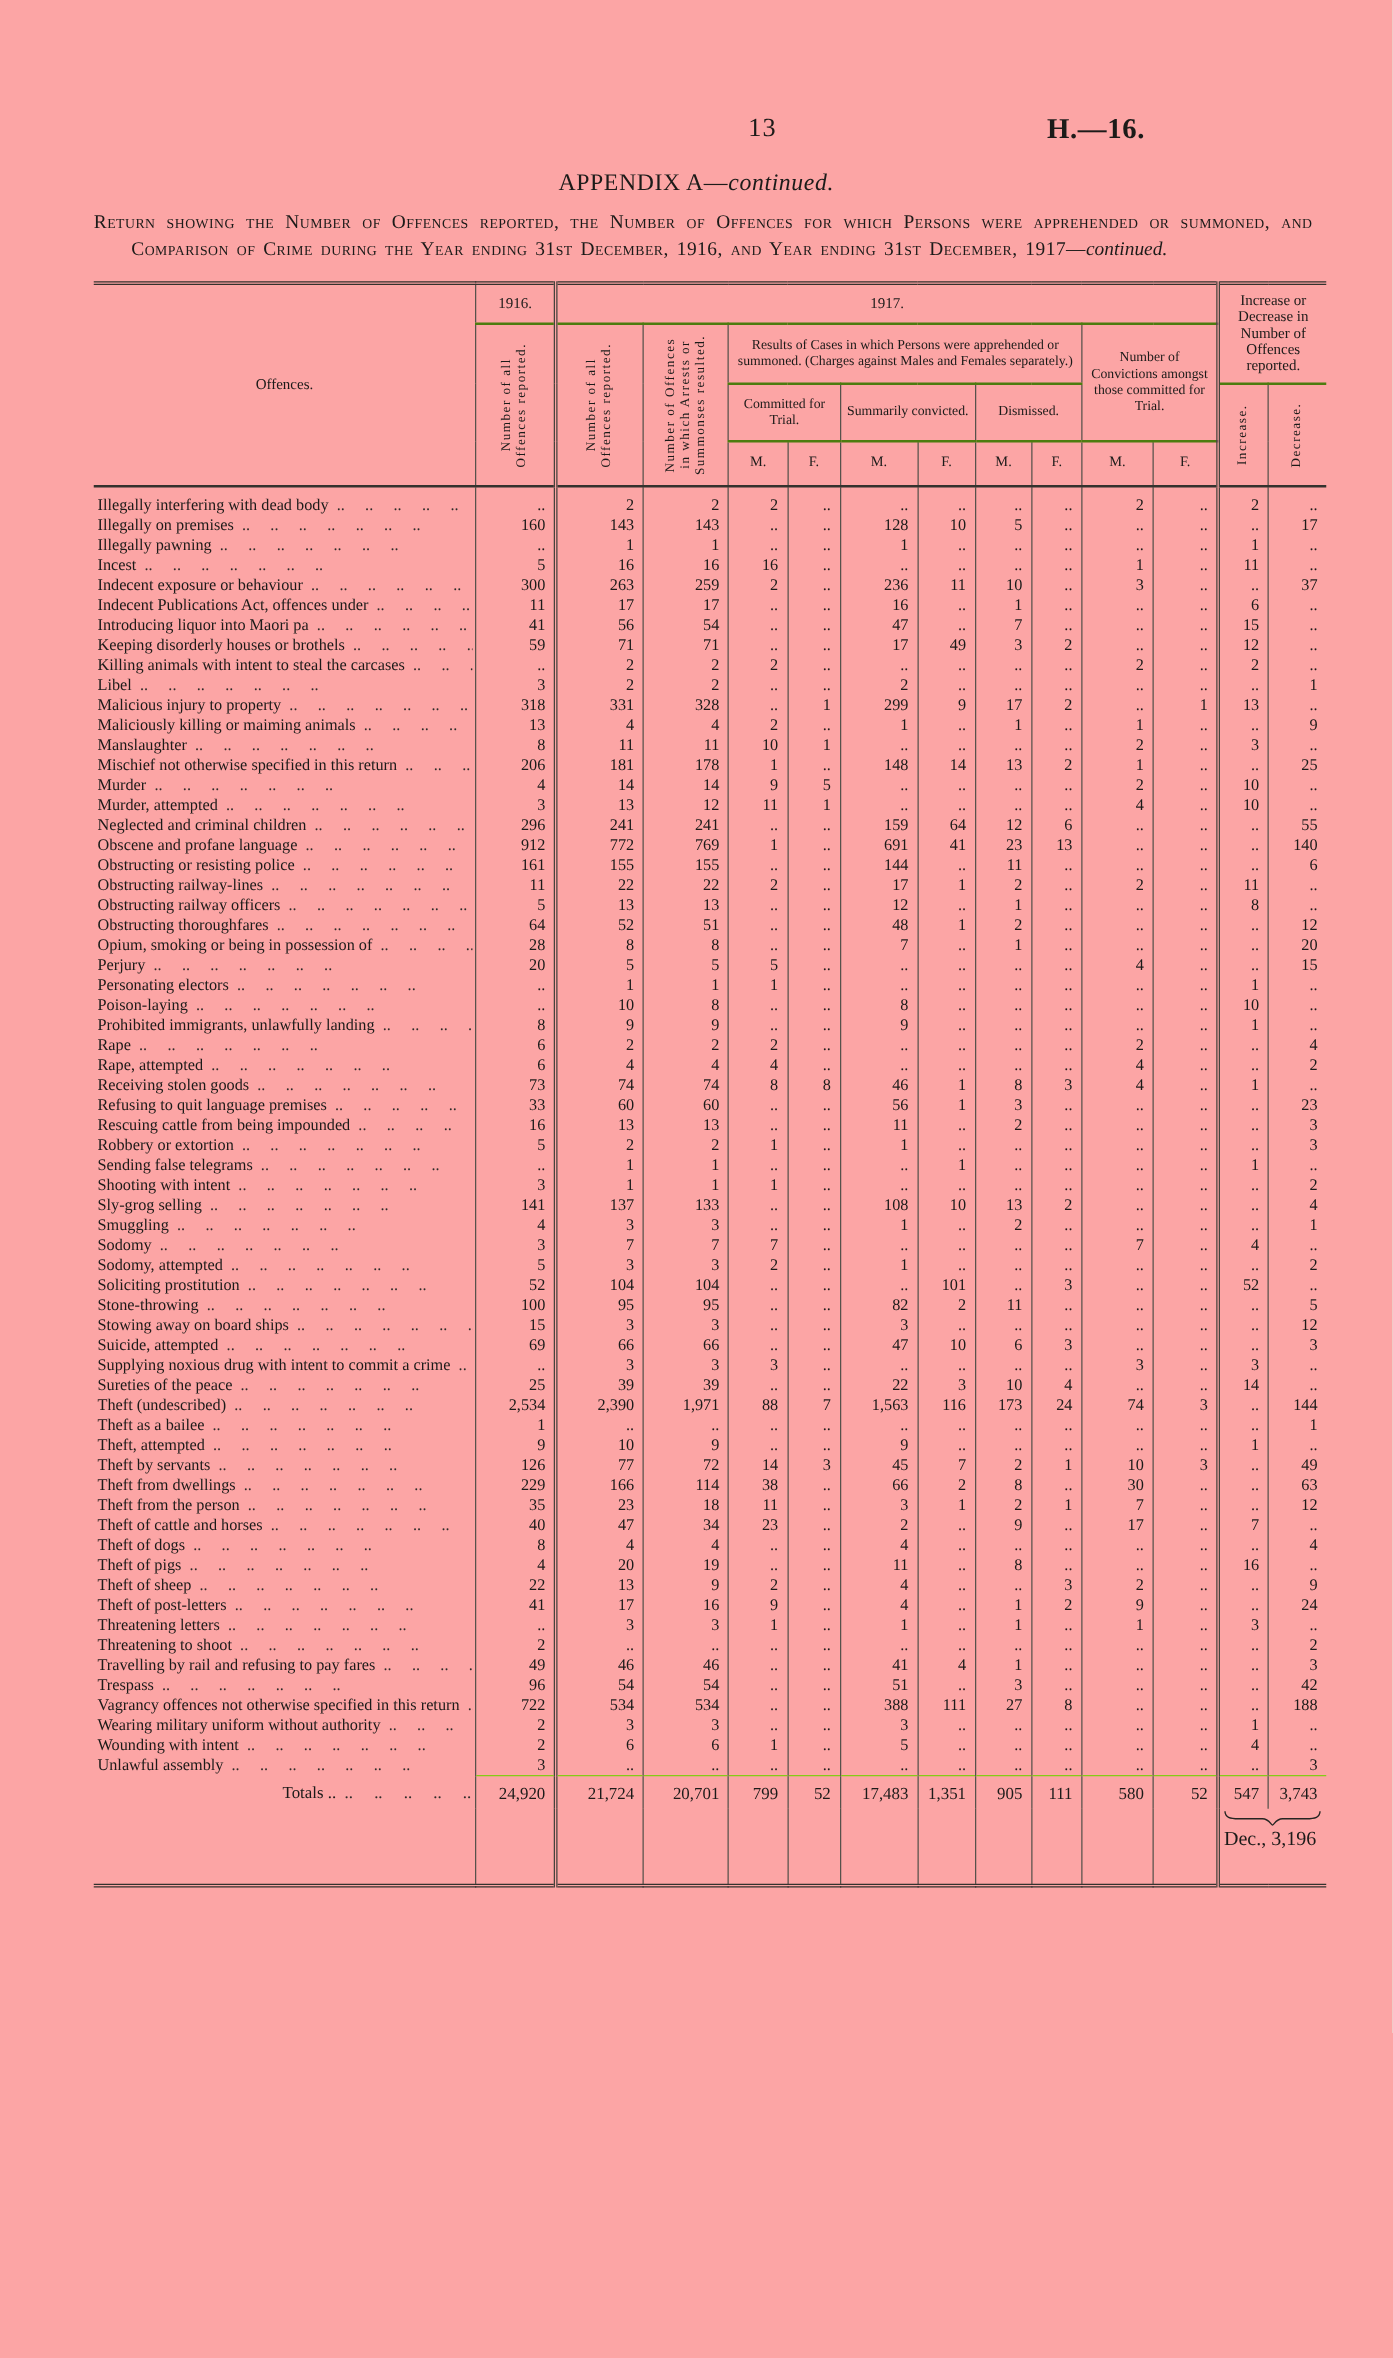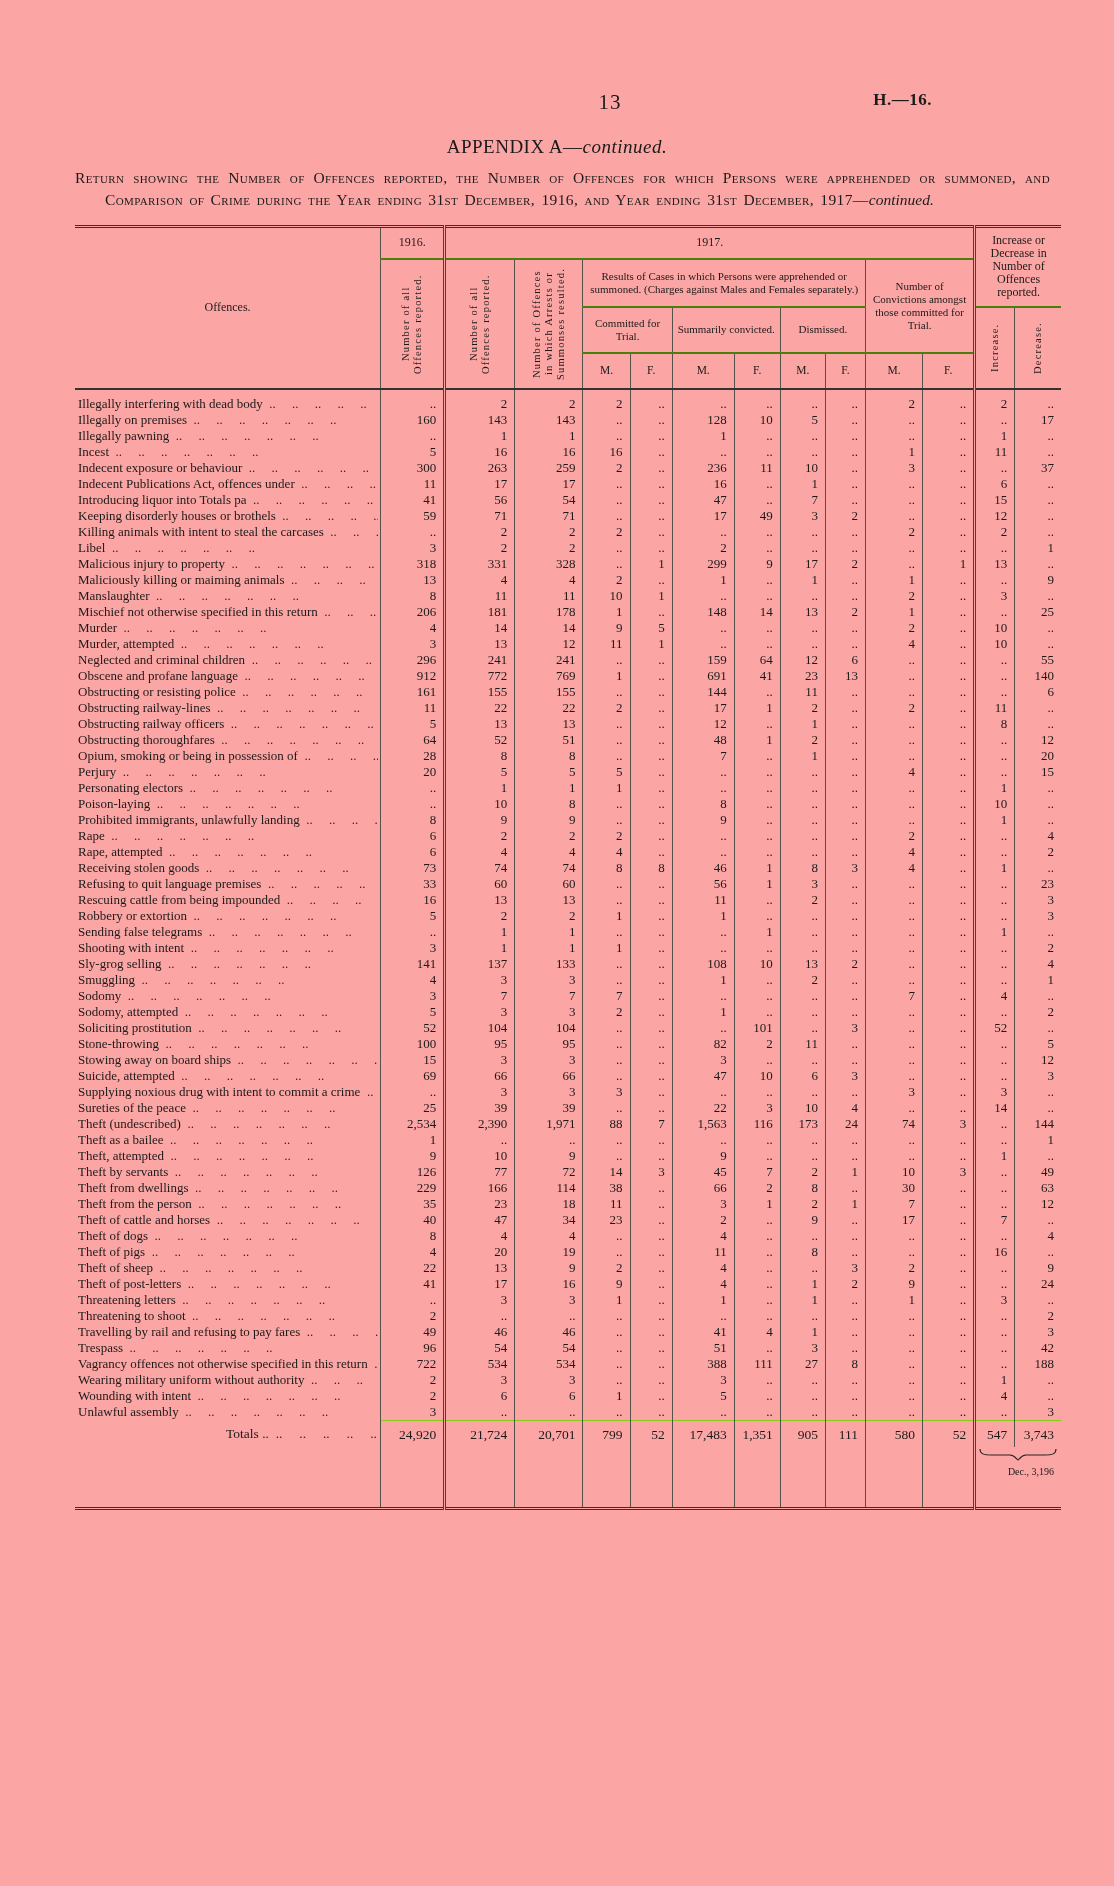--- a/index.html
+++ b/index.html
@@ -5,21 +5,21 @@
   * { margin: 0; padding: 0; box-sizing: border-box; }
   html, body { background: #e9e7e2; }
   body { width: 1114px; height: 1886px; position: relative; margin: 0 auto;
          font-family: "Liberation Serif", "DejaVu Serif", serif; color: #1c1b19; }
   .paper { position: absolute; inset: 0; background: #fca5a5; overflow: hidden; }
 
   
   .pagehead { position: relative; height: 30px; margin-top: 90px; }
   .pagenum { position: absolute; left: 540px; width: 140px; text-align: center;
              font-size: 21px; letter-spacing: 1px; }
-  .docref  { position: absolute; right: 182px; font-size: 17px; font-weight: 600;
+  .docref  { position: absolute; right: 198px; font-size: 23px; font-weight: 600;
              letter-spacing: 0.5px; }
 
   .apdx { text-align: center; margin-top: 16px; font-size: 19px; letter-spacing: 0.5px; }
   .apdx .cont { font-style: italic; }
 
   .rtitle { margin: 9px 64px 0 75px; font-size: 15.5px; line-height: 22px;
             text-align: justify; font-variant: small-caps; letter-spacing: 0.4px;
             padding-left: 30px; text-indent: -30px; word-spacing: 2px; }
   .rtitle .cont { font-style: italic; font-variant: normal; letter-spacing: 0; }
 
@@ -60,21 +60,21 @@
           color: #2c2b28; }
   .lead::before { content: "\00a0\00a0..\00a0\00a0\00a0\00a0\00a0..\00a0\00a0\00a0\00a0\00a0..\00a0\00a0\00a0\00a0\00a0..\00a0\00a0\00a0\00a0\00a0..\00a0\00a0\00a0\00a0\00a0..\00a0\00a0\00a0\00a0\00a0.."; }
   tbody tr:first-child td { padding-top: 6px; }
 
   tr.totals td { border-top: 1px solid #84cc16; padding-top: 6px; padding-bottom: 4px;
                  font-size: 13.5px; }
   tr.totals td.off { border-top: none; }
   tr.totals .ocell { padding-left: 148px; }
   tr.fnote td { height: 62px; padding-top: 1px; }
   .fn-wrap { text-align: center; }
-  .fn-text { font-size: 10px; margin-top: -1px; white-space: nowrap; }
+  .fn-text { font-size: 16px; margin-top: -1px; text-align: center; white-space: nowrap; }
 </style>
 </head>
 <body>
 
 <div class="paper">
 
   <div class="pagehead">
     <div class="pagenum">13</div>
     <div class="docref">H.—16.</div>
   </div>
@@ -267,21 +267,21 @@
           <td class="v bl">1</td>
           <td class="v bl">..</td>
           <td class="v bl">..</td>
           <td class="v bl">..</td>
           <td class="v bld">6</td>
           <td class="v bl">..</td>
         </tr>
         <tr>
           <td class="off">
             <div class="ocell">
-              <span class="oname">Introducing liquor into Totals pa</span>
+              <span class="oname">Introducing liquor into Maori pa</span>
               <span class="lead"></span>
             </div>
           </td>
           <td class="v bl">41</td>
           <td class="v bld">56</td>
           <td class="v bl">54</td>
           <td class="v bl">..</td>
           <td class="v bl">..</td>
           <td class="v bl">47</td>
           <td class="v bl">..</td>

